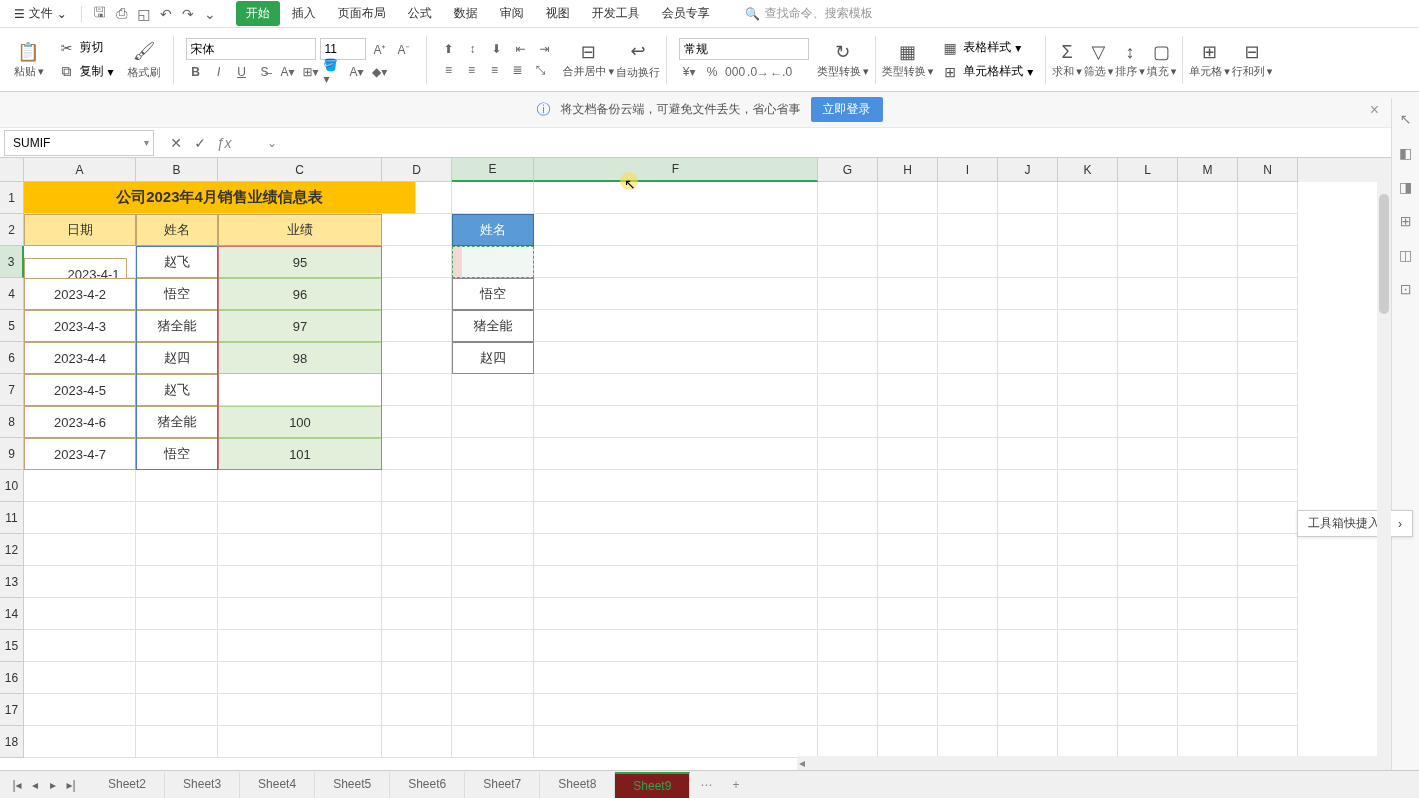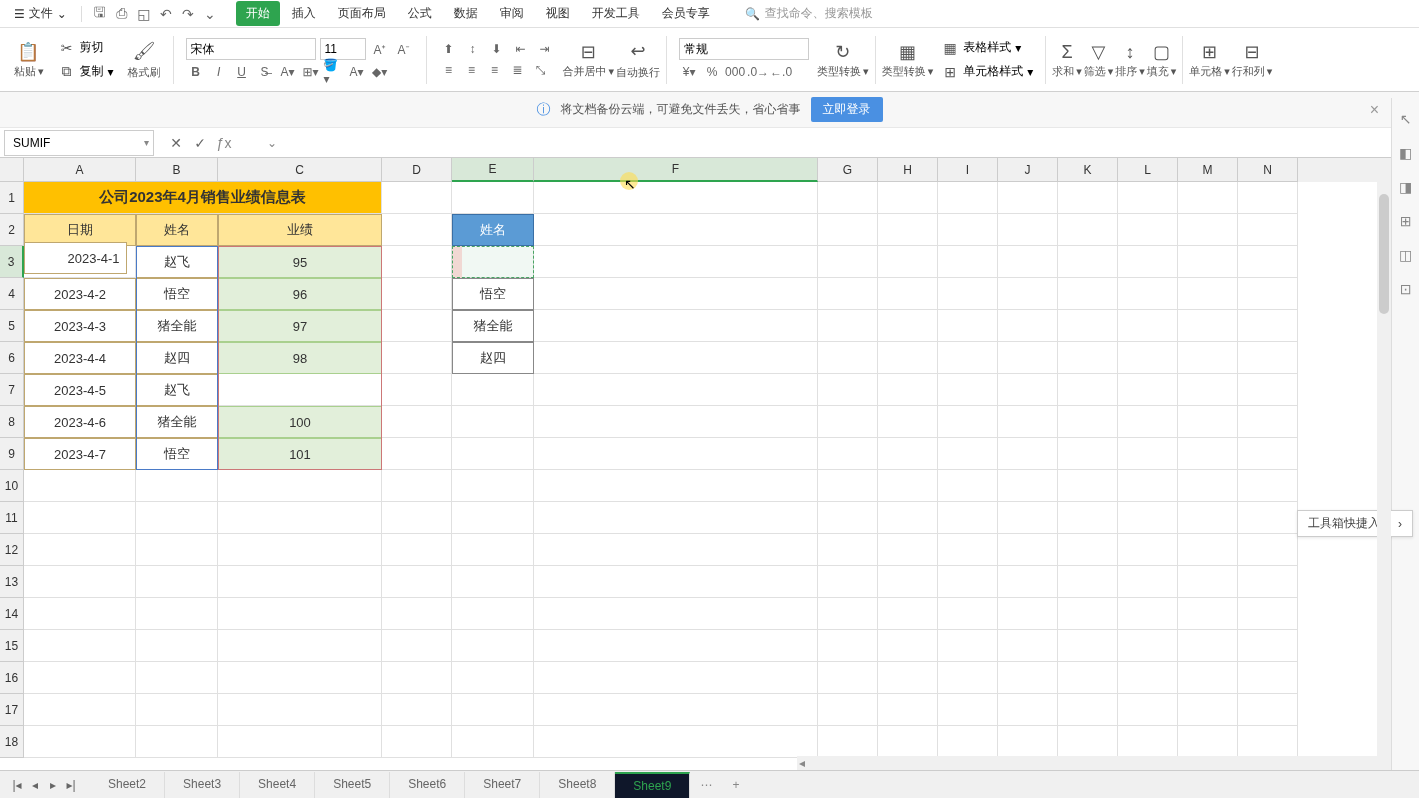--- a/index.html
+++ b/index.html
@@ -41,21 +41,21 @@
 .banner .msg { color: #555; font-size: 12px; }
 .banner .login-btn { background: #4a90e2; color: #fff; padding: 4px 12px; border-radius: 2px; font-size: 12px; }
 .banner .close-x { position: absolute; right: 40px; color: #999; font-size: 16px; }
 
 
 .formula-bar { height: 30px; display: flex; align-items: center; border-bottom: 1px solid #ccc; }
 .name-box { width: 150px; height: 26px; border: 1px solid #ccc; margin: 0 4px; display: flex; align-items: center; padding: 0 8px; position: relative; }
 .name-box .dd { position: absolute; right: 4px; color: #888; font-size: 10px; }
 .fb-btns { display: flex; gap: 8px; padding: 0 10px; color: #666; }
 .fb-btns span { width: 16px; text-align: center; font-size: 14px; }
-.fx { color: #888; margin-right: 20px; }
+.fx { font-style: italic; color: #888; margin-right: 20px; }
 .formula-input { flex: 1; padding: 0 6px; font-family: Consolas, monospace; font-size: 13px; position: relative; }
 .formula-input .r1 { color: #4a7ac7; }
 .formula-input .r2 { color: #4aa564; }
 .formula-input .r3 { color: #c77; }
 .formula-input .caret { border-right: 1px solid #000; animation: blink 1s infinite; }
 @keyframes blink { 50% { opacity: 0; } }
 .expand-fb { width: 20px; color: #888; text-align: center; }
 
 
 .cursor { position: absolute; left: 620px; top: 172px; z-index: 100; pointer-events: none; }
@@ -99,21 +99,21 @@
 .right-panel .rp-ico { width: 18px; height: 18px; color: #888; font-size: 14px; display: flex; align-items: center; justify-content: center; }
 
 
 .toolbox-pop { position: absolute; right: 6px; top: 510px; background: #fff; border: 1px solid #ccc; padding: 4px 10px; font-size: 12px; color: #444; box-shadow: 0 1px 3px rgba(0,0,0,0.1); display: flex; align-items: center; gap: 6px; }
 
 
 .sheet-tabs { position: absolute; left: 0; right: 0; bottom: 0; height: 28px; background: #f0f0f0; border-top: 1px solid #ccc; display: flex; align-items: center; padding: 0 8px; }
 .sheet-tabs .nav-btn { width: 18px; color: #666; text-align: center; font-size: 12px; }
 .sheet-tabs .tabs { display: flex; margin-left: 10px; }
 .sheet-tabs .st { padding: 5px 18px; color: #666; border-right: 1px solid #ddd; font-size: 12px; }
-.sheet-tabs .st.active { background: #0f172a; color: #2ea44f; border-top: 2px solid #2ea44f; }
+.sheet-tabs .st.active { background: #7f1d1d; color: #2ea44f; border-top: 2px solid #2ea44f; }
 .sheet-tabs .more { padding: 0 10px; color: #888; }
 
 
 .vscroll { position: absolute; right: 28px; top: 182px; width: 14px; bottom: 28px; background: #f0f0f0; }
 .vscroll .thumb { position: absolute; top: 12px; left: 2px; right: 2px; height: 120px; background: #ccc; border-radius: 5px; }
 .hscroll-region { position: absolute; right: 42px; bottom: 28px; height: 14px; width: 580px; background: #f0f0f0; }
 </style>
 </head>
 <body>
 
@@ -579,25 +579,25 @@
       <div class="cell " style="left: 428px; top: 544px; width: 82px; height: 32px;"></div>
       <div class="cell " style="left: 510px; top: 544px; width: 284px; height: 32px;"></div>
       <div class="cell " style="left: 794px; top: 544px; width: 60px; height: 32px;"></div>
       <div class="cell " style="left: 854px; top: 544px; width: 60px; height: 32px;"></div>
       <div class="cell " style="left: 914px; top: 544px; width: 60px; height: 32px;"></div>
       <div class="cell " style="left: 974px; top: 544px; width: 60px; height: 32px;"></div>
       <div class="cell " style="left: 1034px; top: 544px; width: 60px; height: 32px;"></div>
       <div class="cell " style="left: 1094px; top: 544px; width: 60px; height: 32px;"></div>
       <div class="cell " style="left: 1154px; top: 544px; width: 60px; height: 32px;"></div>
       <div class="cell " style="left: 1214px; top: 544px; width: 60px; height: 32px;"></div>
-      <div class="cell title-cell" style="left: 0px; top: 0px; width: 358px; height: 32px;">公司2023年4月销售业绩信息表</div>
+      <div class="cell title-cell" style="left: 0px; top: 0px; width: 392px; height: 32px;">公司2023年4月销售业绩信息表</div>
       <div class="cell hdr-cell" style="left: 0px; top: 32px; width: 112px; height: 32px;">日期</div>
       <div class="cell hdr-cell" style="left: 112px; top: 32px; width: 82px; height: 32px;">姓名</div>
       <div class="cell hdr-cell" style="left: 194px; top: 32px; width: 164px; height: 32px;">业绩</div>
-      <div class="cell data-a" style="left: 0px; top: 60px; width: 103px; height: 32px; padding-left: 36px;">2023-4-1</div>
+      <div class="cell data-a" style="left: 0px; top: 76px; width: 103px; height: 32px; padding-left: 36px;">2023-4-1</div>
       <div class="cell data-b" style="left: 112px; top: 64px; width: 82px; height: 32px;">赵飞</div>
       <div class="cell data-c" style="left: 194px; top: 64px; width: 164px; height: 32px;">95</div>
       <div class="cell data-a" style="left: 0px; top: 96px; width: 112px; height: 32px;">2023-4-2</div>
       <div class="cell data-b" style="left: 112px; top: 96px; width: 82px; height: 32px;">悟空</div>
       <div class="cell data-c" style="left: 194px; top: 96px; width: 164px; height: 32px;">96</div>
       <div class="cell data-a" style="left: 0px; top: 128px; width: 112px; height: 32px;">2023-4-3</div>
       <div class="cell data-b" style="left: 112px; top: 128px; width: 82px; height: 32px;">猪全能</div>
       <div class="cell data-c" style="left: 194px; top: 128px; width: 164px; height: 32px;">97</div>
       <div class="cell data-a" style="left: 0px; top: 160px; width: 112px; height: 32px;">2023-4-4</div>
       <div class="cell data-b" style="left: 112px; top: 160px; width: 82px; height: 32px;">赵四</div>

